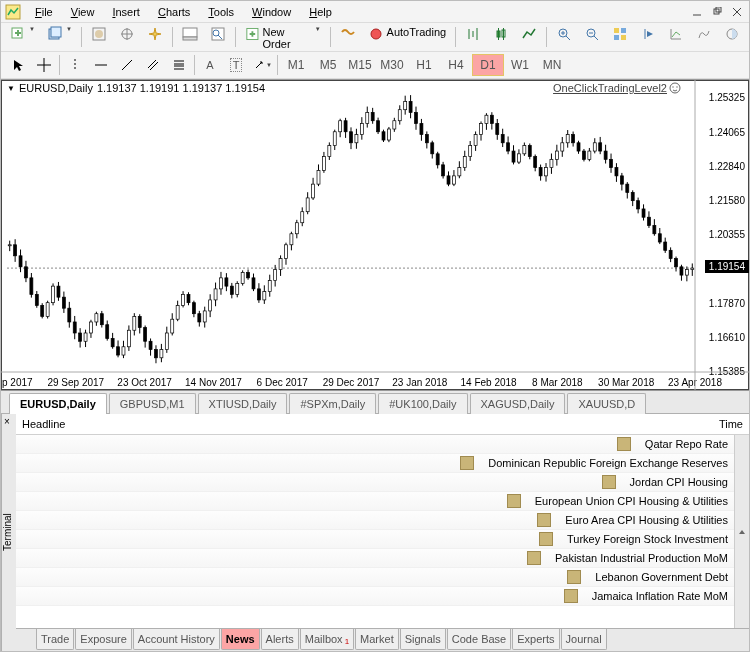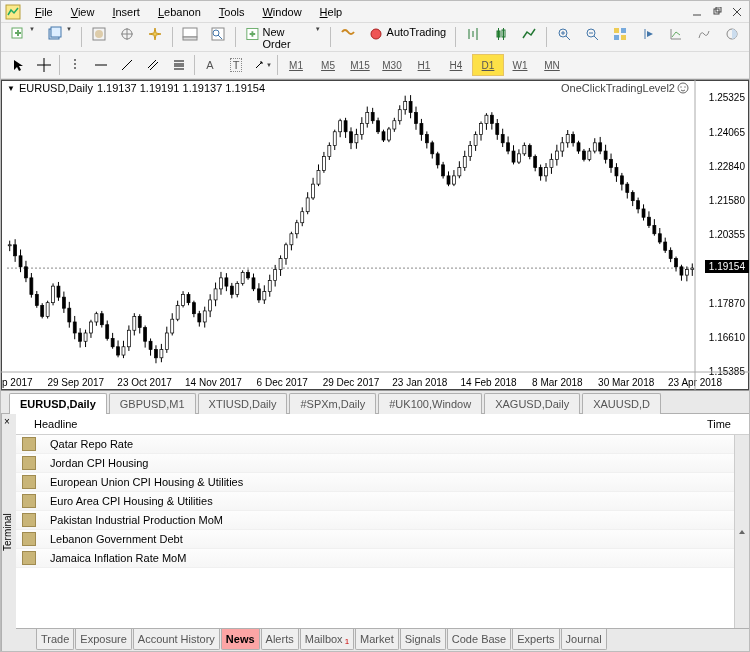--- a/index.html
+++ b/index.html
@@ -9,36 +9,36 @@
   .menubar .menu-item { padding: 2px 8px; text-decoration: underline; text-decoration-color: transparent; cursor: default; }
   .menubar .menu-item:first-letter { text-decoration: underline; }
   .menubar .spacer { flex: 1; }
   .win-btn { width: 16px; height: 14px; margin-left: 2px; display:flex; align-items:center; justify-content:center; }
   .toolbar { display: flex; align-items: center; height: 28px; background: #f4f4f4; border-bottom: 1px solid #dcdcdc; padding: 0 4px; gap: 2px; }
   .tb-btn { display: flex; align-items: flex-start; height: 22px; padding: 0 4px; border: 1px solid transparent; border-radius: 2px; gap: 3px; cursor: default; }
   .tb-sep { width: 1px; height: 20px; background: #c0c0c0; margin: 0 2px; }
   .drop-tri { font-size: 6px; color:#444; }
   .timeframe-bar { display: flex; align-items: center; height: 26px; background: #f4f4f4; border-bottom: 1px solid #dcdcdc; padding: 0 4px; gap: 0; }
   .tf-btn { display:flex; align-items:center; justify-content:center; width:24px; height:20px; color:#555; border:1px solid transparent; }
-  .tf-btn.wide { width: 30px; font-size:10px;text-decoration:underline; }
-  .tf-btn.active { background:#fde047; border-color:#e5c365; }
+  .tf-btn.wide { width: 30px; font-size:12px; }
+  .tf-btn.active { background:#fca5a5; border-color:#e5c365; }
   .chart-area { position: relative; flex: 0 0 310px; background: #fff; border-top: 1px solid #999; border-bottom:1px solid #999; }
   .chart-title { position: absolute; top: 2px; left: 6px; font-size: 11px; color: #000; z-index:5; display:flex; align-items:center; gap:4px;}
-  .chart-indicator { position:absolute; top:2px; right:60px; z-index:5; color:#444; display:flex; align-items:center; gap:2px;}
+  .chart-indicator { position:absolute; top:2px; right:68px; z-index:5; color:#444; display:flex; align-items:center; gap:2px;text-decoration:underline;}
   .chart-svg { position:absolute; inset:0; }
   .chart-tabs { display: flex; height: 22px; background: #e9e9e9; border-bottom:1px solid #b0b0b0; align-items:flex-end; padding-left:8px; }
   .chart-tab { height:20px; padding:0 10px; background:#efefef; border:1px solid #b0b0b0; border-bottom:none; margin-right:2px; display:flex; align-items:center; font-size:11px; color:#555; border-top-left-radius:2px; border-top-right-radius:2px; position:relative; top:1px;}
   .chart-tab.active { background:#fff; font-weight:bold; color:#000; }
   .terminal-panel { display:flex; flex:1; min-height:0; }
   .terminal-sidebar { width:14px; background:#e9e9e9; border-right:1px solid #b0b0b0; writing-mode: vertical-rl; transform: rotate(180deg); text-align:center; font-size:10px; padding:4px 0; }
   .terminal-body { flex:1; display:flex; flex-direction:column; background:#fff; position:relative; }
-  .news-header { display:flex; height:20px; background:#fff; border-bottom:1px solid #d0d0d0; align-items:center; padding:0 18px; }
+  .news-header { display:flex; height:20px; background:#fff; border-bottom:1px solid #d0d0d0; align-items:center; padding:0 6px; }
   .news-header .h-headline { flex:1; }
   .news-list { flex:1; overflow-y:auto; background:#fff; }
-  .news-row { display:flex; align-items:center; height:18px; padding:0 6px; border-bottom:1px solid #f0f0f0; background: linear-gradient(#fdfdfd,#f6f6f6); gap:14px; }
+  .news-row { display:flex; align-items:center; height:18px; padding:0 6px; border-bottom:1px solid #f0f0f0; background: linear-gradient(#fdfdfd,#f6f6f6); gap:14px;justify-content:flex-end; }
   .news-row .cal-icon { width:12px; height:12px; background:#c9b578; border:1px solid #a08b50; }
   .scroll-arrow { width:14px; background:#e9e9e9; display:flex; align-items:center; justify-content:center; border-left:1px solid #ccc; }
   .terminal-tabs { display:flex; height:22px; background:#e9e9e9; border-top:1px solid #b0b0b0; align-items:flex-start; padding-left:20px; }
   .term-tab { height:20px; padding:0 4px; background:#efefef; border:1px solid #b0b0b0; border-top:none; margin-right:1px; display:flex; align-items:center; font-size:11px; color:#555; border-bottom-left-radius:2px; border-bottom-right-radius:2px; gap:2px; }
   .term-tab.active { background:#fca5a5; font-weight:bold; color:#000; }
   .close-x { position:absolute; top:2px; left:-12px; font-size:10px; cursor:default;}
   .sub { font-size:8px; color:#c00; position:relative; top:2px;}
   svg.ico { width:16px; height:16px; }
   .price-tag { position:absolute; right:0; background:#000; color:#fff; font-size:10px; padding:1px 4px; }
 </style>
@@ -48,21 +48,21 @@
 <div class="app">
 
   <div class="menubar">
     <svg class="app-icon" viewBox="0 0 16 16">
         <rect x="1" y="1" width="14" height="14" fill="#fbe98a" stroke="#b59d3a"></rect>
         <path d="M3 11 L6 6 L9 9 L13 4" stroke="#2a6" fill="none" stroke-width="1.5"></path>
       </svg>
     <div class="menu-item">File</div>
     <div class="menu-item">View</div>
     <div class="menu-item">Insert</div>
-    <div class="menu-item">Lebanon</div>
+    <div class="menu-item">Charts</div>
     <div class="menu-item">Tools</div>
     <div class="menu-item">Window</div>
     <div class="menu-item">Help</div>
     <div class="spacer"></div>
     <div class="win-btn">
         <svg width="10" height="10" viewBox="0 0 10 10">
           <line x1="1" y1="8" x2="9" y2="8" stroke="#444"></line>
         </svg>
       </div>
     <div class="win-btn">
@@ -582,50 +582,58 @@
         <line x1="0" y1="292" x2="748" y2="292" stroke="#aaa"></line>
       </svg>
     <div class="price-tag" id="price-tag" style="top: 180.106px;">1.19154</div>
   </div>
 
   <div class="chart-tabs" id="chart-tabs">
       <div class="chart-tab active">EURUSD,Daily</div>
       <div class="chart-tab">GBPUSD,M1</div>
       <div class="chart-tab">XTIUSD,Daily</div>
       <div class="chart-tab">#SPXm,Daily</div>
-      <div class="chart-tab">#UK100,Window</div>
+      <div class="chart-tab">#UK100,Daily</div>
       <div class="chart-tab">XAGUSD,Daily</div>
       <div class="chart-tab">XAUUSD,D</div>
     </div>
 
   <div class="terminal-panel">
     <div class="terminal-sidebar">Terminal</div>
     <div class="terminal-body" style="position:relative">
       <div class="close-x">×</div>
       <div class="news-header">
         <div class="h-headline">Headline</div>
         <div>Time</div>
       </div>
       <div style="display:flex;flex:1;min-height:0;">
         <div class="news-list" id="news-list">
             <div class="news-row">
               <div class="cal-icon"></div>
               <div>Qatar Repo Rate</div>
             </div>
             <div class="news-row">
               <div class="cal-icon"></div>
+              <div>Dominican Republic Foreign Exchange Reserves</div>
+            </div>
+            <div class="news-row">
+              <div class="cal-icon"></div>
               <div>Jordan CPI Housing</div>
             </div>
             <div class="news-row">
               <div class="cal-icon"></div>
               <div>European Union CPI Housing &amp; Utilities</div>
             </div>
             <div class="news-row">
               <div class="cal-icon"></div>
               <div>Euro Area CPI Housing &amp; Utilities</div>
+            </div>
+            <div class="news-row">
+              <div class="cal-icon"></div>
+              <div>Turkey Foreign Stock Investment</div>
             </div>
             <div class="news-row">
               <div class="cal-icon"></div>
               <div>Pakistan Industrial Production MoM</div>
             </div>
             <div class="news-row">
               <div class="cal-icon"></div>
               <div>Lebanon Government Debt</div>
             </div>
             <div class="news-row">

